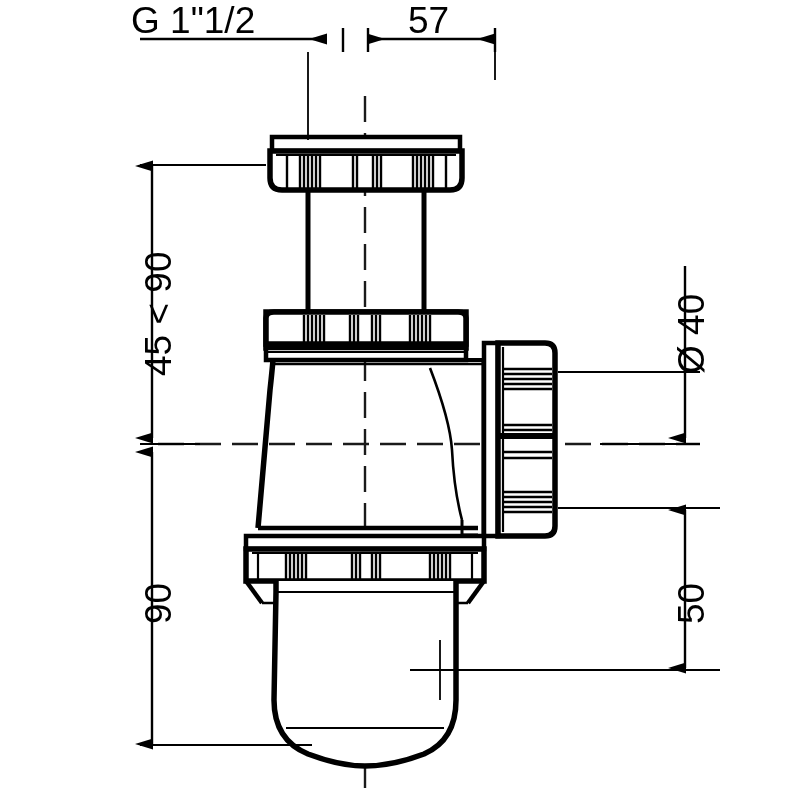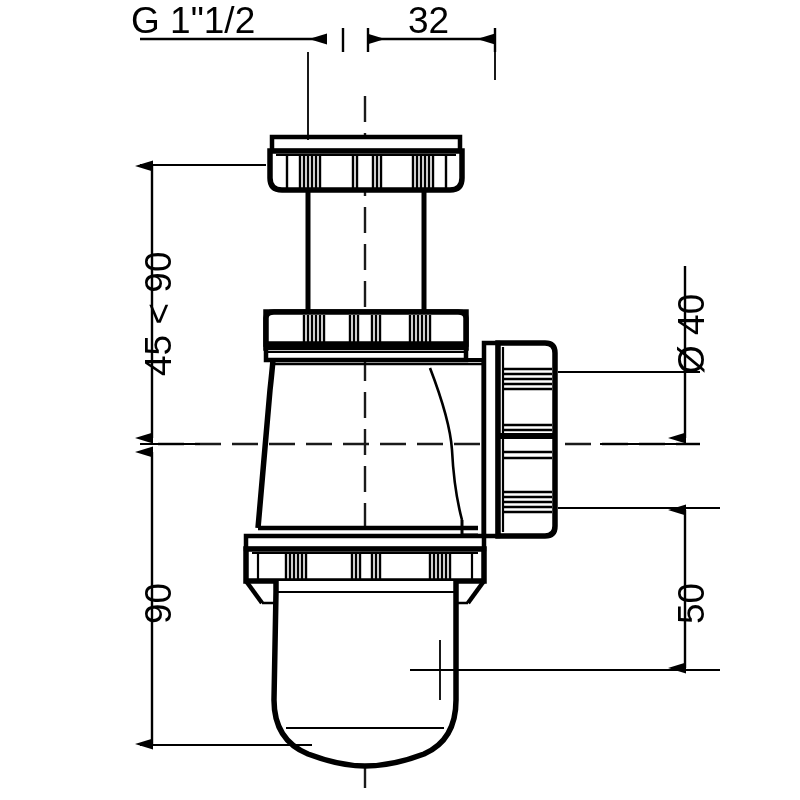--- a/index.html
+++ b/index.html
@@ -285,21 +285,21 @@
         <line x1="558" y1="508" x2="720" y2="508" stroke-width="1.8"></line>
         <line x1="410" y1="670" x2="720" y2="670" stroke-width="1.8"></line>
         <line x1="440" y1="640" x2="440" y2="700" stroke-width="1.8"></line>
       </g>
 
     </g>
   </svg>
 
   <div class="dimlabel" style="left:131px; top:2px;">G 1"1/2</div>
 
-  <div class="dimlabel" style="left:408px; top:2px;">32</div>
+  <div class="dimlabel" style="left:408px; top:2px;">57</div>
 
   <div class="dimlabel rot" style="left:140px; top:376px; transform:rotate(-90deg);">45 &lt; 90</div>
 
   <div class="dimlabel rot" style="left:140px; top:624px; transform:rotate(-90deg);">90</div>
 
   <div class="dimlabel rot" style="left:673px; top:374px; transform:rotate(-90deg);">Ø 40</div>
 
   <div class="dimlabel rot" style="left:673px; top:624px; transform:rotate(-90deg);">50</div>
 
 </div>

